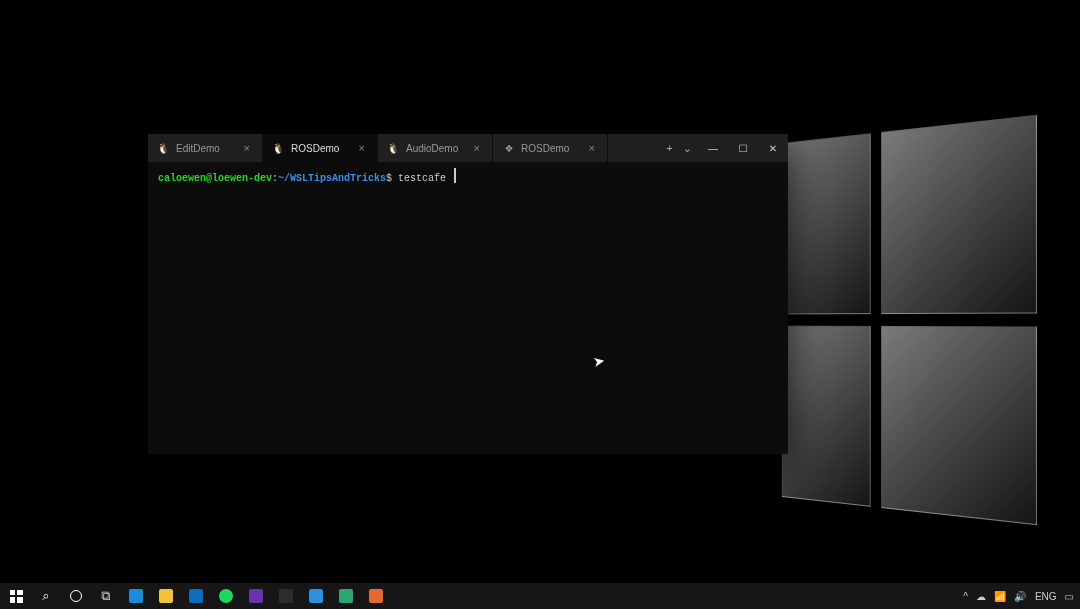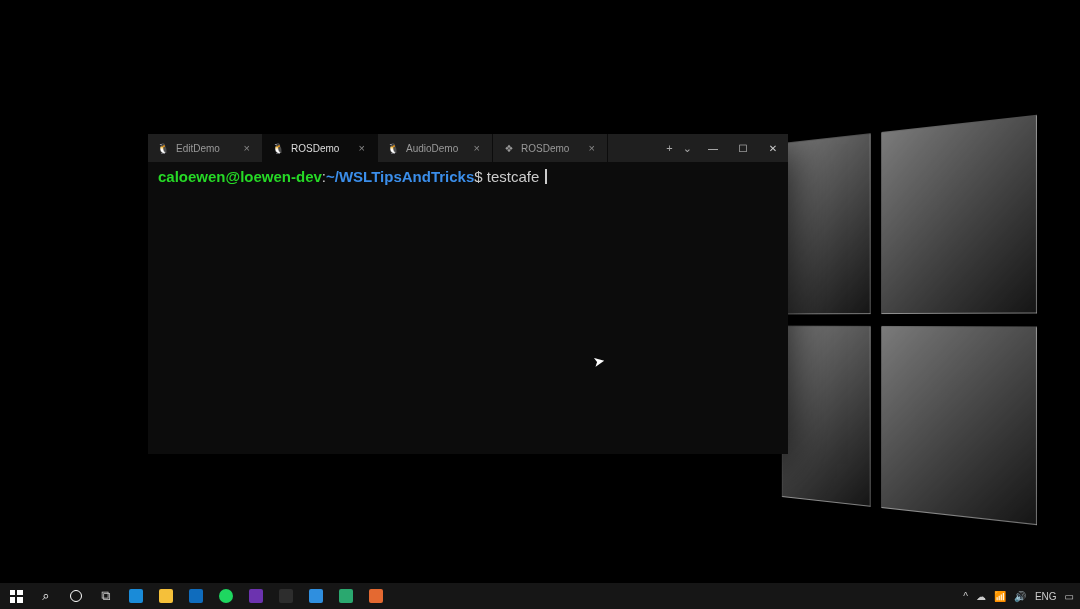--- a/index.html
+++ b/index.html
@@ -98,22 +98,22 @@
       display: flex;
       align-items: center;
       justify-content: center;
       color: #ccc;
       font-size: 10px;
       cursor: pointer;
     }
     .terminal-body {
       flex: 1;
       padding: 6px 10px;
-      font-family: Liberation Sans, sans-serif;
-      font-size: 15px;
+      font-family: Liberation Mono, monospace;
+      font-size: 10px;
       line-height: 18px;
       color: #cccccc;
       position: relative;
     }
     .prompt-user { color: #26d926; font-weight: bold; }
     .prompt-sep  { color: #cccccc; }
     .prompt-path { color: #3b8eea; font-weight: bold; }
     .prompt-dollar { color: #cccccc; }
     .prompt-cmd { color: #cccccc; }
     .term-cursor {

